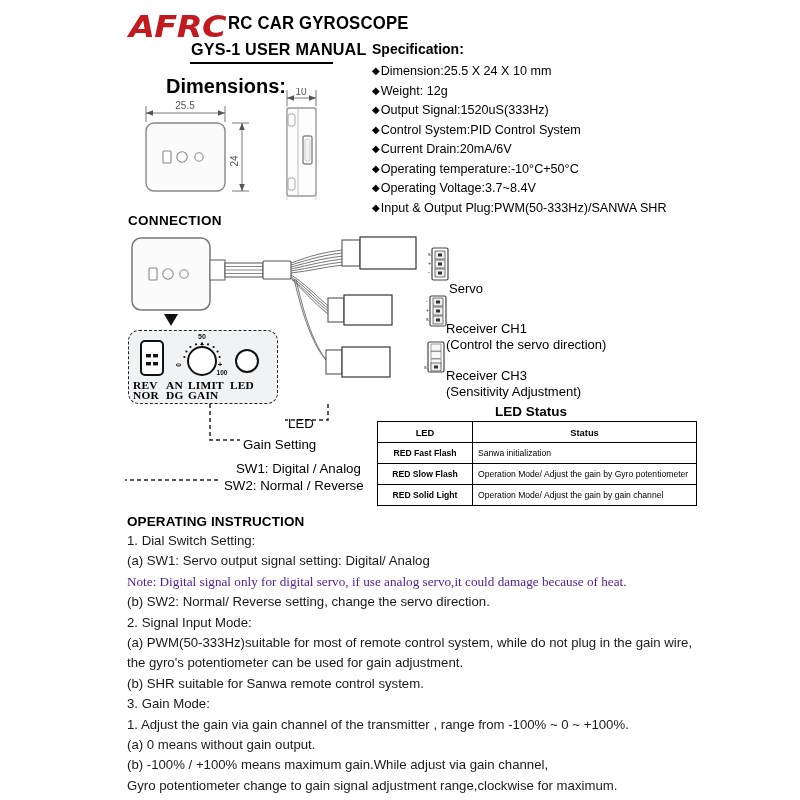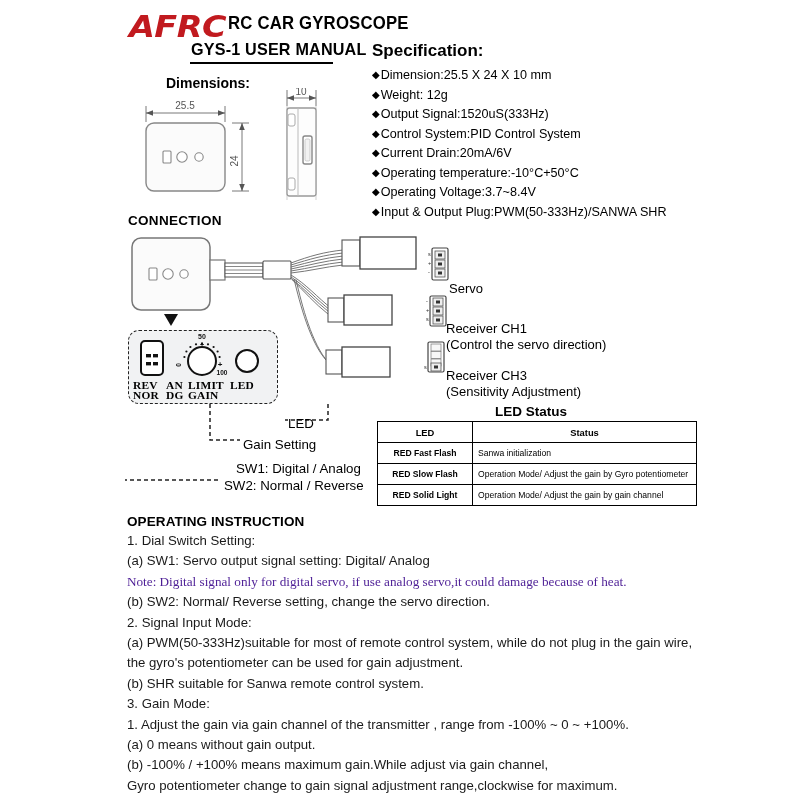--- a/index.html
+++ b/index.html
@@ -49,38 +49,38 @@
   }
   #title-underline {
     left: 190px; top: 62px;
     width: 143px; height: 2px;
     background: #000;
   }
 
   
   #spec-block { left: 372px; top: 41px; width: 330px; }
   #spec-heading {
-    font-size: 17px;
+    font-size: 14px;
     font-weight: bold;
     margin-bottom: 5px;
   }
   .spec-item {
     font-size: 12.6px;
     line-height: 18.5px;
     white-space: nowrap;
   }
   .spec-item .dia {
     font-size: 10px;
     margin-right: 1px;
     position: relative;
     top: -1px;
   }
 
   
-  #dimensions-heading { left: 130px; top: 75px; font-size: 14px; font-weight: bold; padding-left: 36px; }
+  #dimensions-heading { left: 130px; top: 75px; font-size: 20px; font-weight: bold; padding-left: 36px; }
   #connection-heading { left: 128px; top: 213px; font-size: 13.5px; font-weight: bold; letter-spacing: 0.3px; }
   #operating-heading { left: 127px; top: 514px; font-size: 13.5px; font-weight: bold; letter-spacing: 0.1px; }
 
   
   #dim-drawing { left: 120px; top: 88px; width: 260px; height: 120px; }
   #side-drawing { left: 270px; top: 88px; width: 80px; height: 120px; }
 
   
   #conn-drawing { left: 128px; top: 232px; width: 340px; height: 160px; }
 

